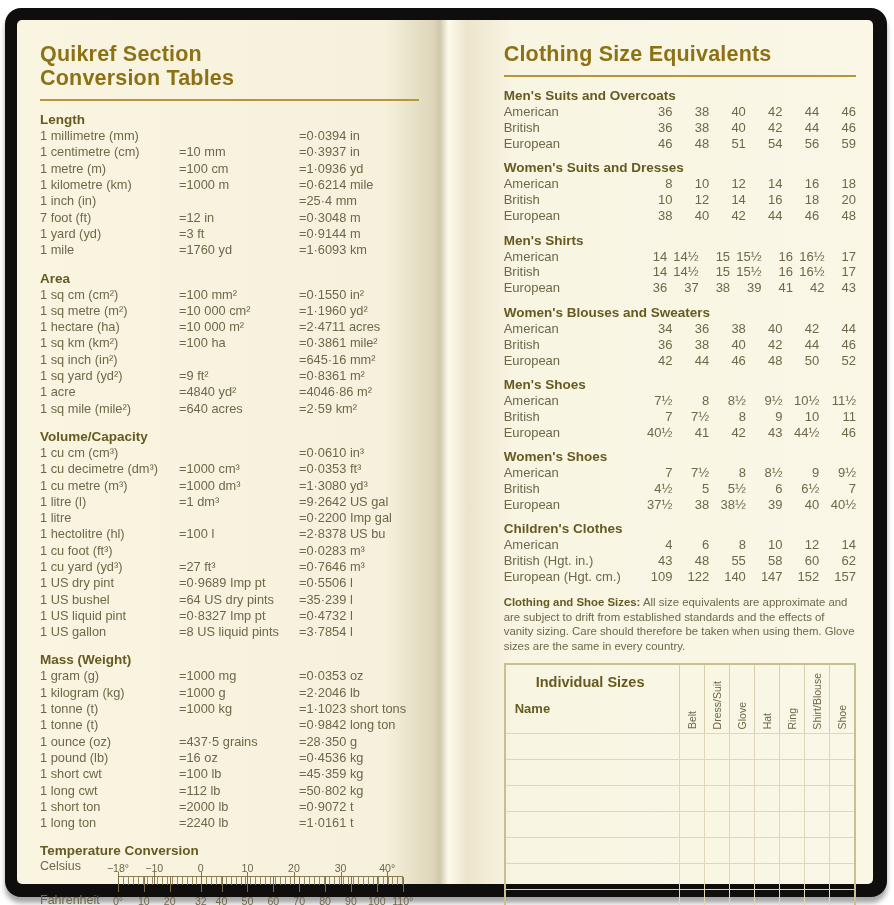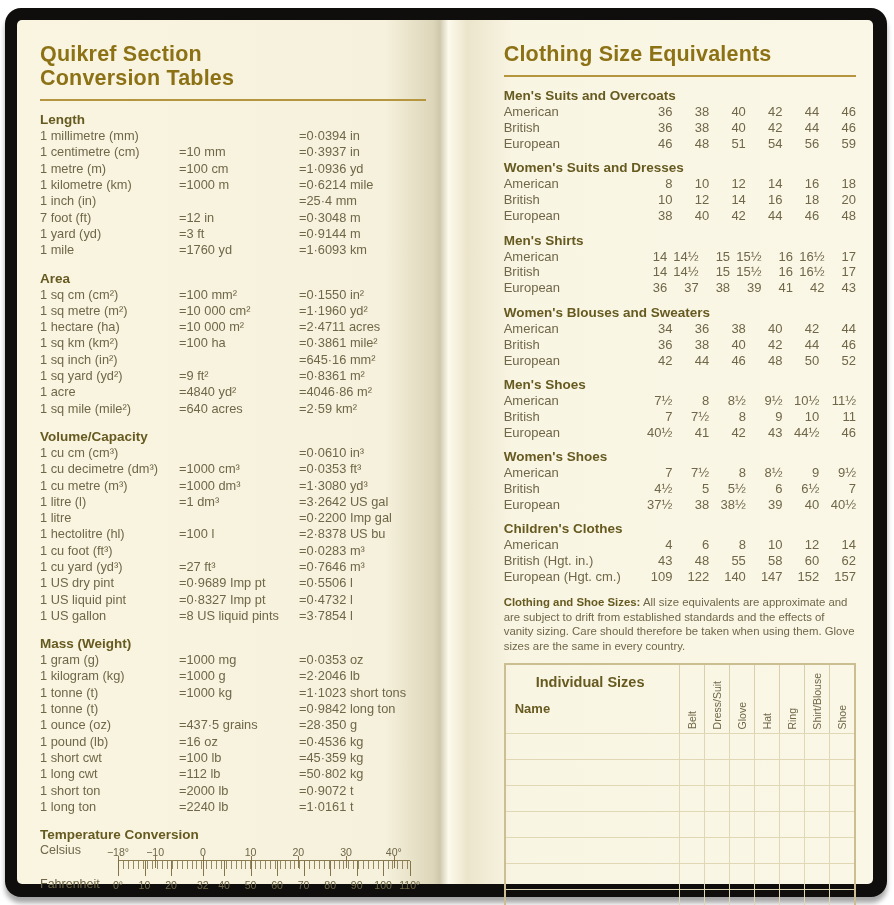--- a/index.html
+++ b/index.html
@@ -15,21 +15,21 @@
   }
   .pages {
     position:absolute; left:12px; top:12px; right:14px; bottom:13px;
     border-radius:5px;
     background:linear-gradient(90deg,
       #f9f5e1 0%, #f6f1dc 43%, #ddd6ba 48.6%, #cfc8ad 49.4%,
       #fdfaec 50.4%, #ece5cc 52.6%, #f9f5e3 58%, #faf7e6 100%);
     display:flex;
   }
   .page { position:relative; box-sizing:border-box; }
-  .page.left  { width:50.2%; padding:22px 21px 10px 23px; }
+  .page.left  { width:50.2%; padding:22px 28px 10px 23px; }
   .page.right { width:49.8%; padding:22px 17px 10px 57px; }
 
   .page-title {
     font-size:21.5px; font-weight:bold; color:#8c7115;
     line-height:1.12; letter-spacing:.2px; margin:0 0 9px 0;
   }
   .gold-rule { border:0; border-top:2px solid #b6953f; margin:0 0 11px 0; }
 
   
   .lsec { margin-bottom:12px; }
@@ -194,21 +194,21 @@
                 <span class="lc lc2">=0·0353 ft³</span>
               </div>
               <div class="lrow">
                 <span class="lc lc0">1 cu metre (m³)</span>
                 <span class="lc lc1">=1000 dm³</span>
                 <span class="lc lc2">=1·3080 yd³</span>
               </div>
               <div class="lrow">
                 <span class="lc lc0">1 litre (l)</span>
                 <span class="lc lc1">=1 dm³</span>
-                <span class="lc lc2">=3·2642 US gal</span>
+                <span class="lc lc2">=9·2642 US gal</span>
               </div>
               <div class="lrow">
                 <span class="lc lc0">1 litre</span>
                 <span class="lc lc1"></span>
                 <span class="lc lc2">=0·2200 Imp gal</span>
               </div>
               <div class="lrow">
                 <span class="lc lc0">1 hectolitre (hl)</span>
                 <span class="lc lc1">=100 l</span>
                 <span class="lc lc2">=2·8378 US bu</span>
@@ -220,20 +220,25 @@
               </div>
               <div class="lrow">
                 <span class="lc lc0">1 cu yard (yd³)</span>
                 <span class="lc lc1">=27 ft³</span>
                 <span class="lc lc2">=0·7646 m³</span>
               </div>
               <div class="lrow">
                 <span class="lc lc0">1 US dry pint</span>
                 <span class="lc lc1">=0·9689 Imp pt</span>
                 <span class="lc lc2">=0·5506 l</span>
+              </div>
+              <div class="lrow">
+                <span class="lc lc0">1 US bushel</span>
+                <span class="lc lc1">=64 US dry pints</span>
+                <span class="lc lc2">=35·239 l</span>
               </div>
               <div class="lrow">
                 <span class="lc lc0">1 US liquid pint</span>
                 <span class="lc lc1">=0·8327 Imp pt</span>
                 <span class="lc lc2">=0·4732 l</span>
               </div>
               <div class="lrow">
                 <span class="lc lc0">1 US gallon</span>
                 <span class="lc lc1">=8 US liquid pints</span>
                 <span class="lc lc2">=3·7854 l</span>

